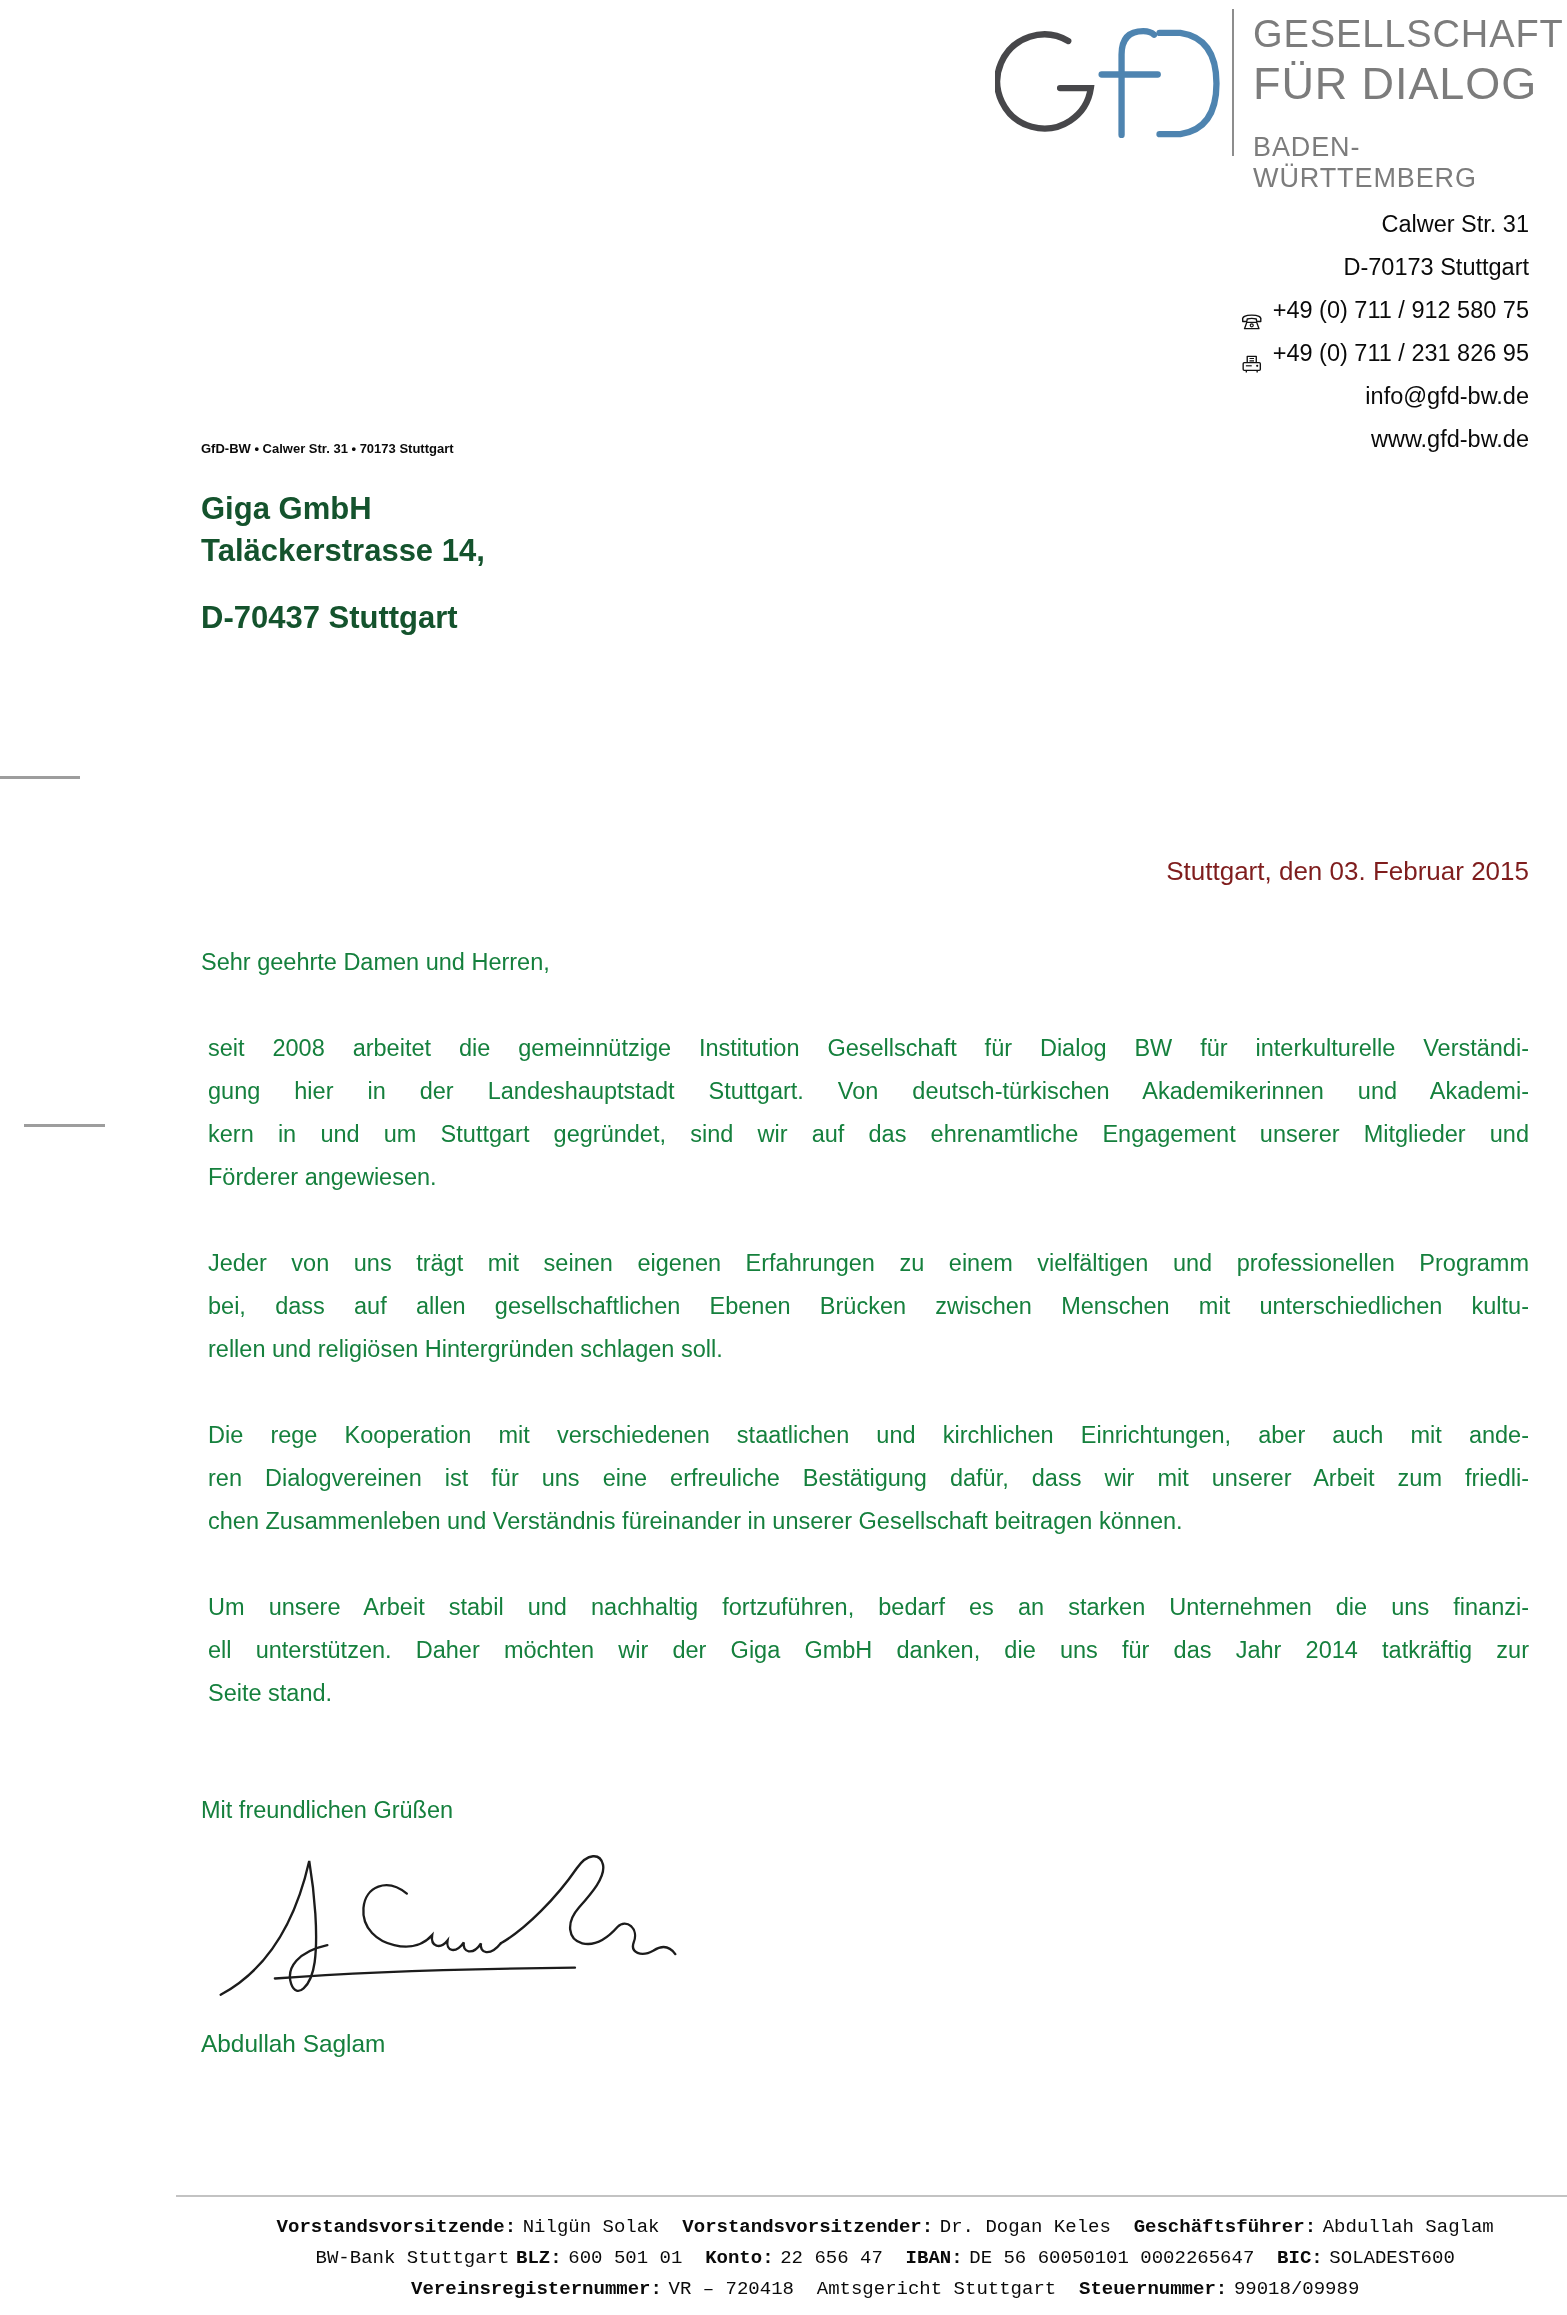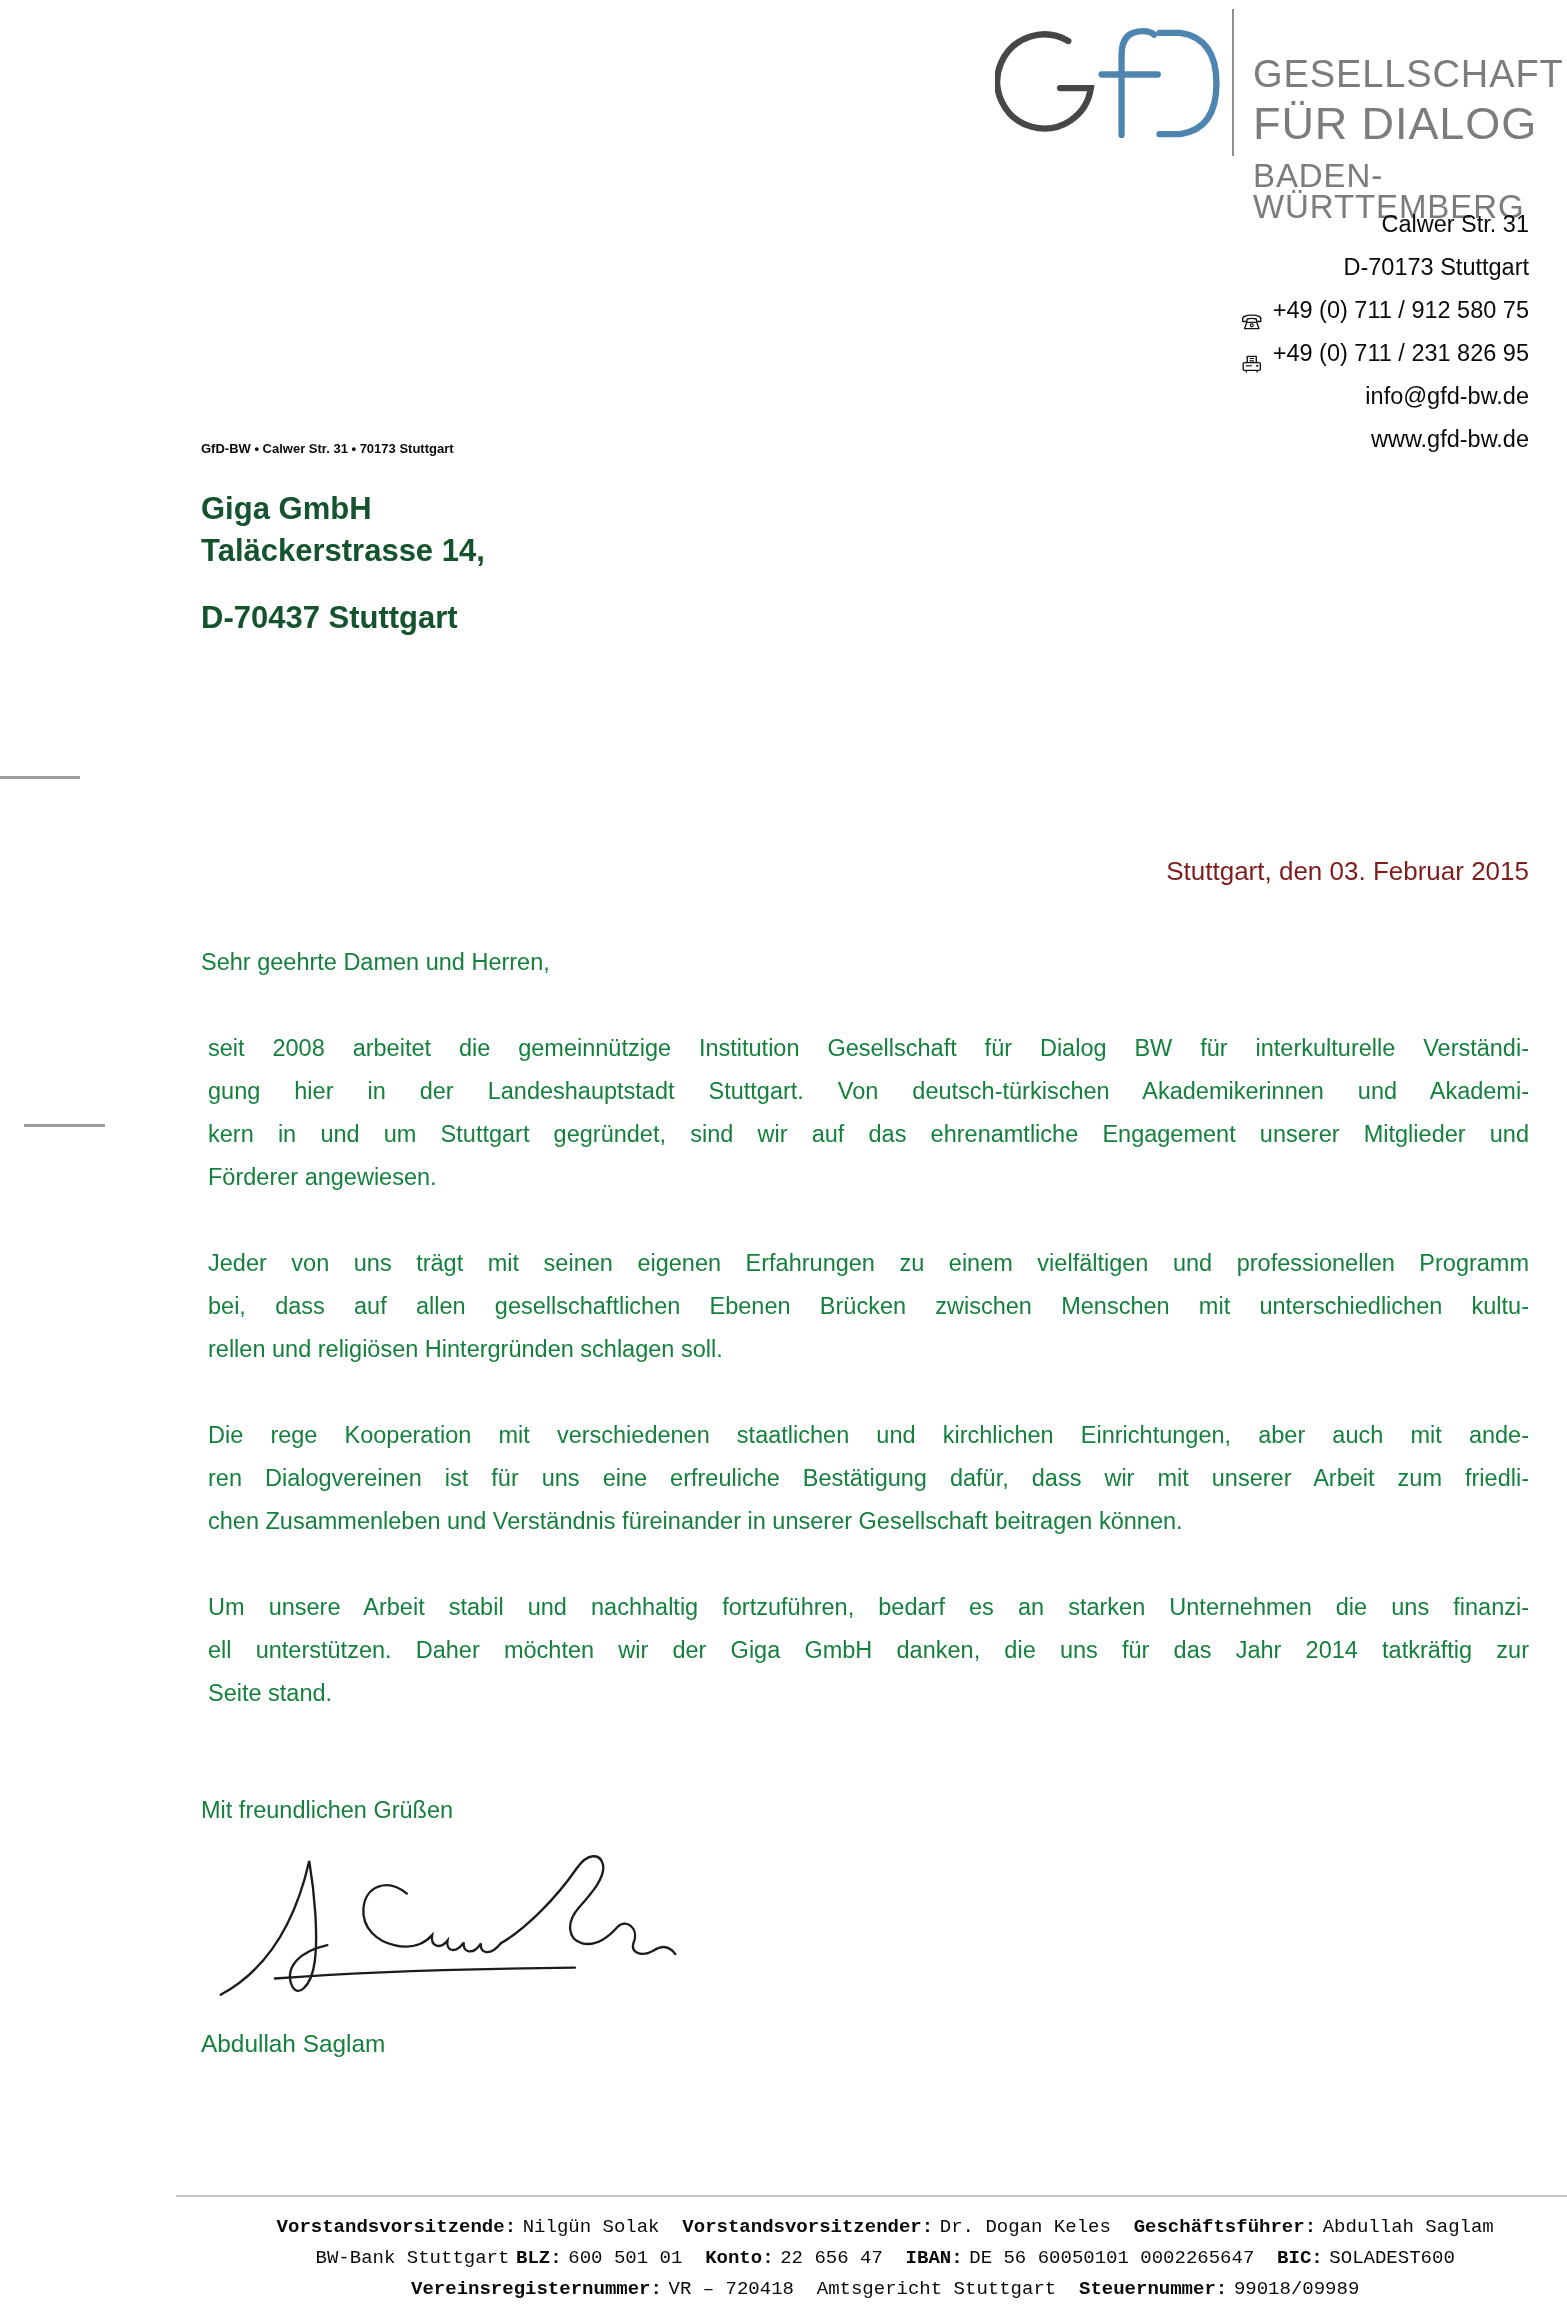--- a/index.html
+++ b/index.html
@@ -6,23 +6,23 @@
   .page {
     position:relative; width:1568px; height:2316px; margin:0 auto;
     background:#ffffff; overflow:hidden; color:#000;
     font-family:"Liberation Sans", sans-serif;
   }
 
   
   .logo-mono { position:absolute; left:995px; top:20px; width:226px; height:118px; }
   .logo-divider { position:absolute; left:1232px; top:9px; width:1.8px; height:147px; background:#8d8d8d; }
   .logo-text { position:absolute; left:1253px; top:11px; width:300px; color:#7c7c7c; }
-  .logo-text .l1 { font-size:38px; line-height:47px; letter-spacing:0.9px;margin-top:40px; }
+  .logo-text .l1 { font-size:38px; line-height:47px; letter-spacing:0.9px; }
   .logo-text .l2 { font-size:45px; line-height:52px; letter-spacing:0.9px; }
-  .logo-text .l3 { font-size:33px; line-height:31px; letter-spacing:0.9px; margin-top:10px; }
+  .logo-text .l3 { font-size:27px; line-height:31px; letter-spacing:0.9px; margin-top:22px; }
 
   
   .contact { position:absolute; top:203px; right:39px; font-size:23.5px; line-height:43px; text-align:right; color:#0a0a0a; }
   .contact .row { display:flex; justify-content:flex-end; align-items:flex-end; gap:9px; height:43px; }
   .contact svg { flex:0 0 auto; }
 
   
   .sender-line { position:absolute; left:201px; top:441px; font-size:13px; font-weight:bold; color:#0a0a0a; }
   .recipient { position:absolute; left:201px; top:488px; font-size:31px; font-weight:bold; line-height:42px; color:#14532d; }
   .recipient .city { margin-top:25px; }

